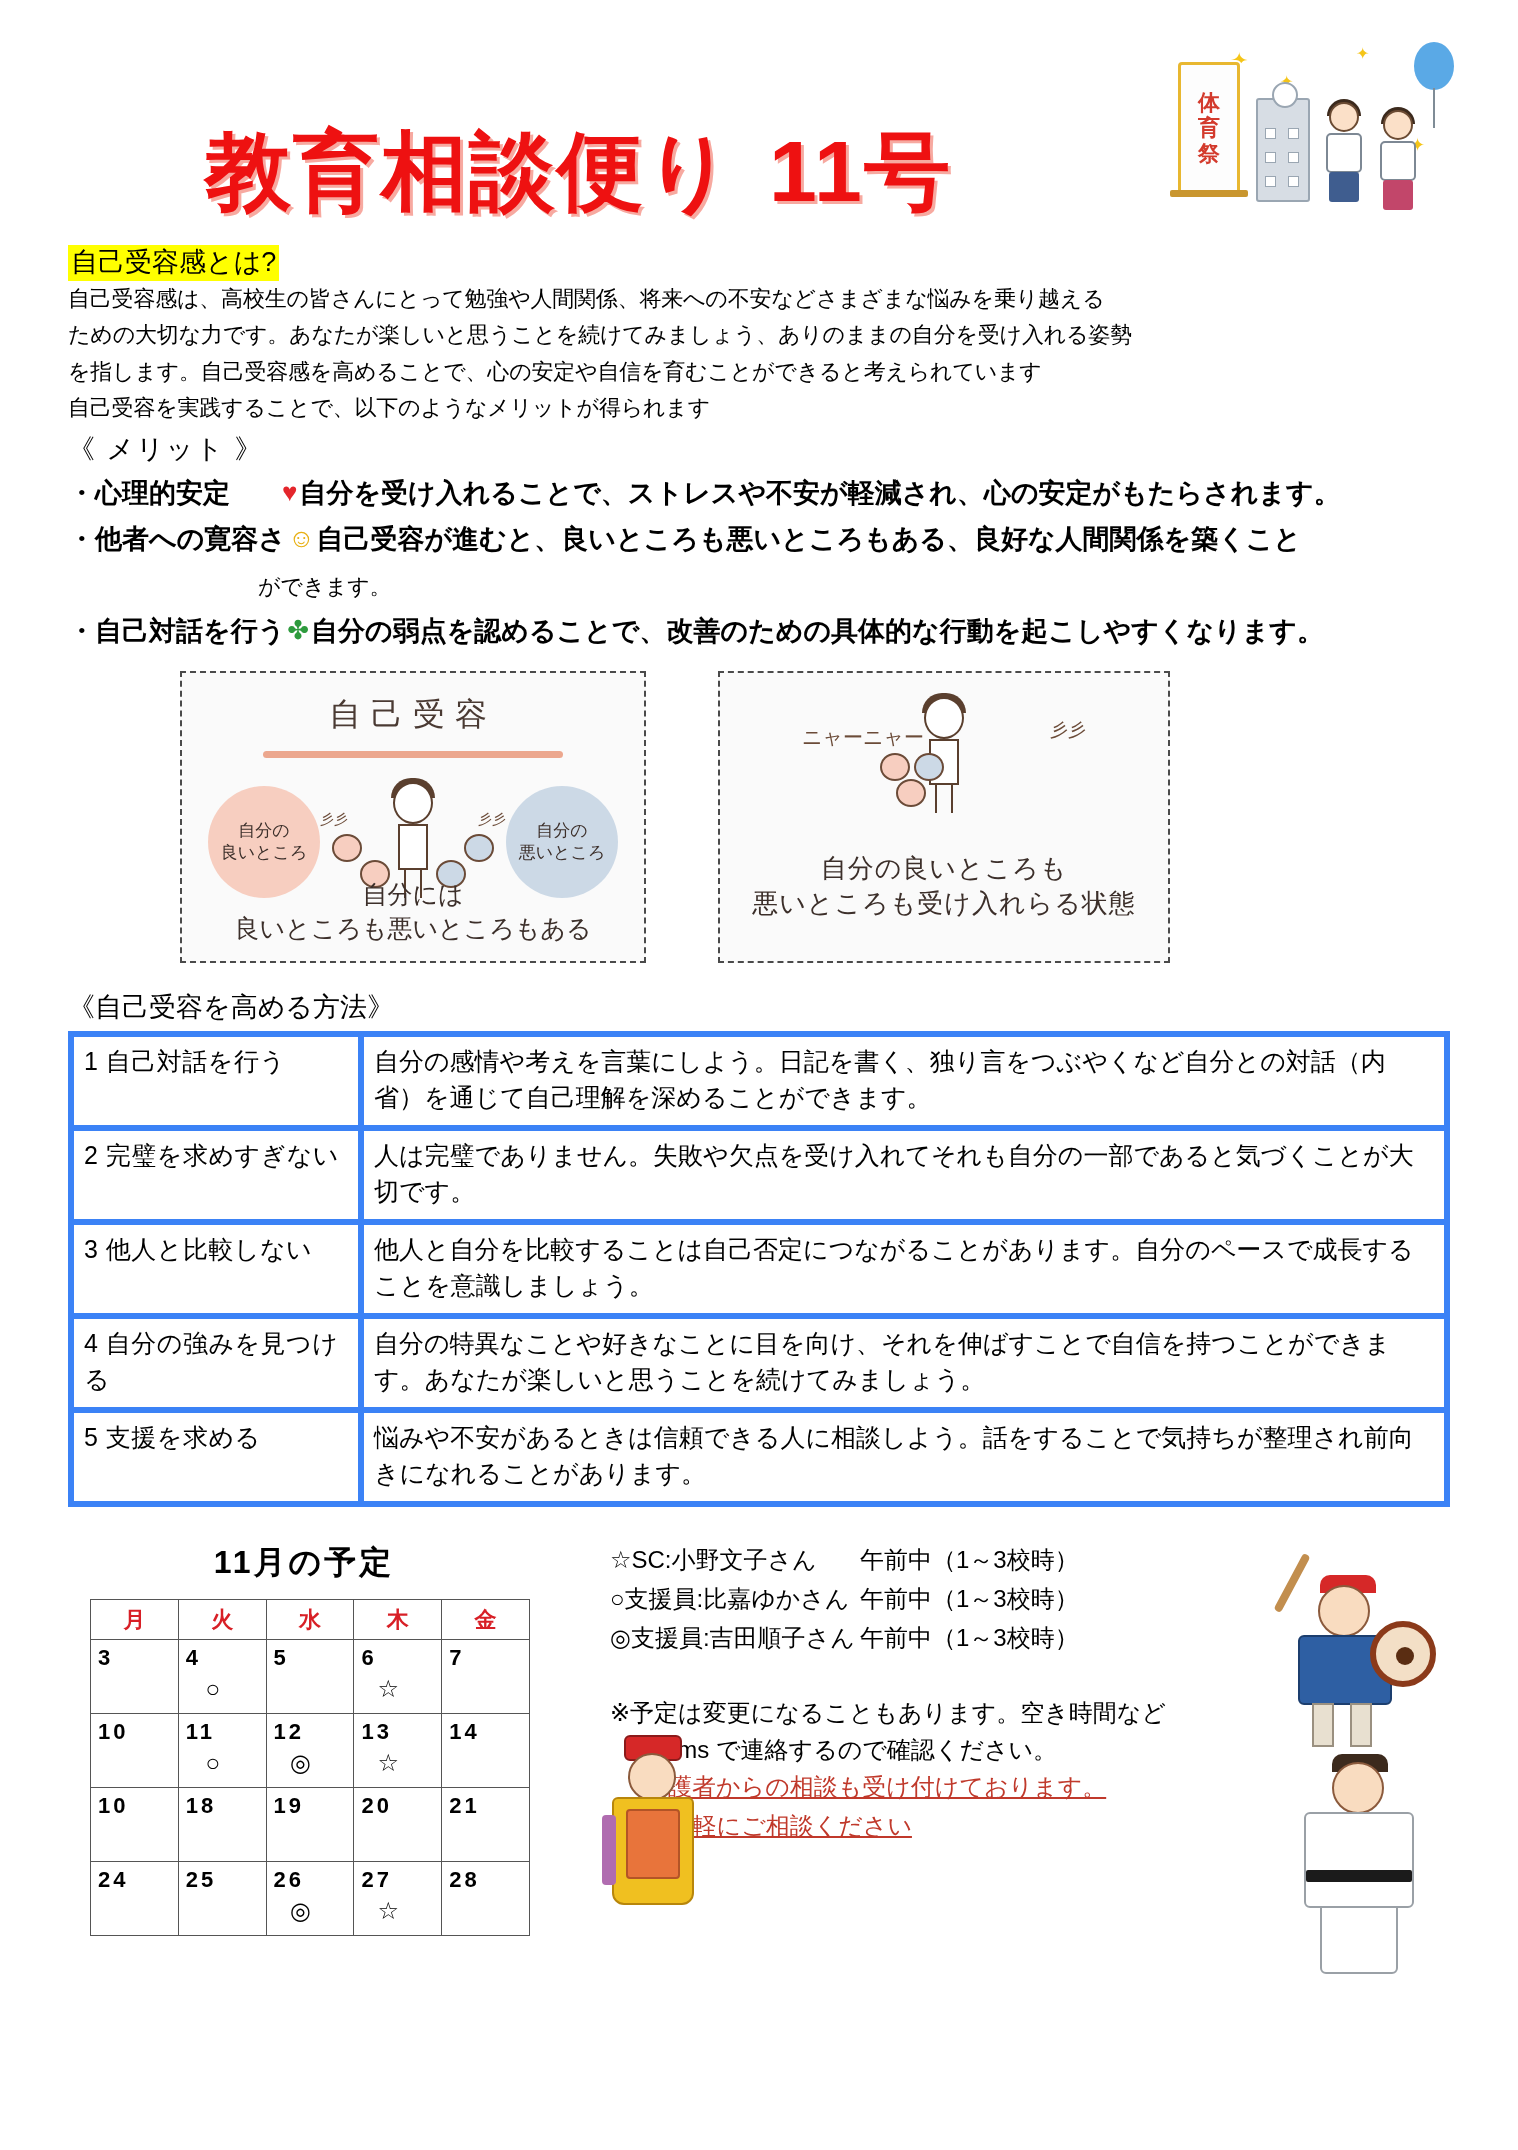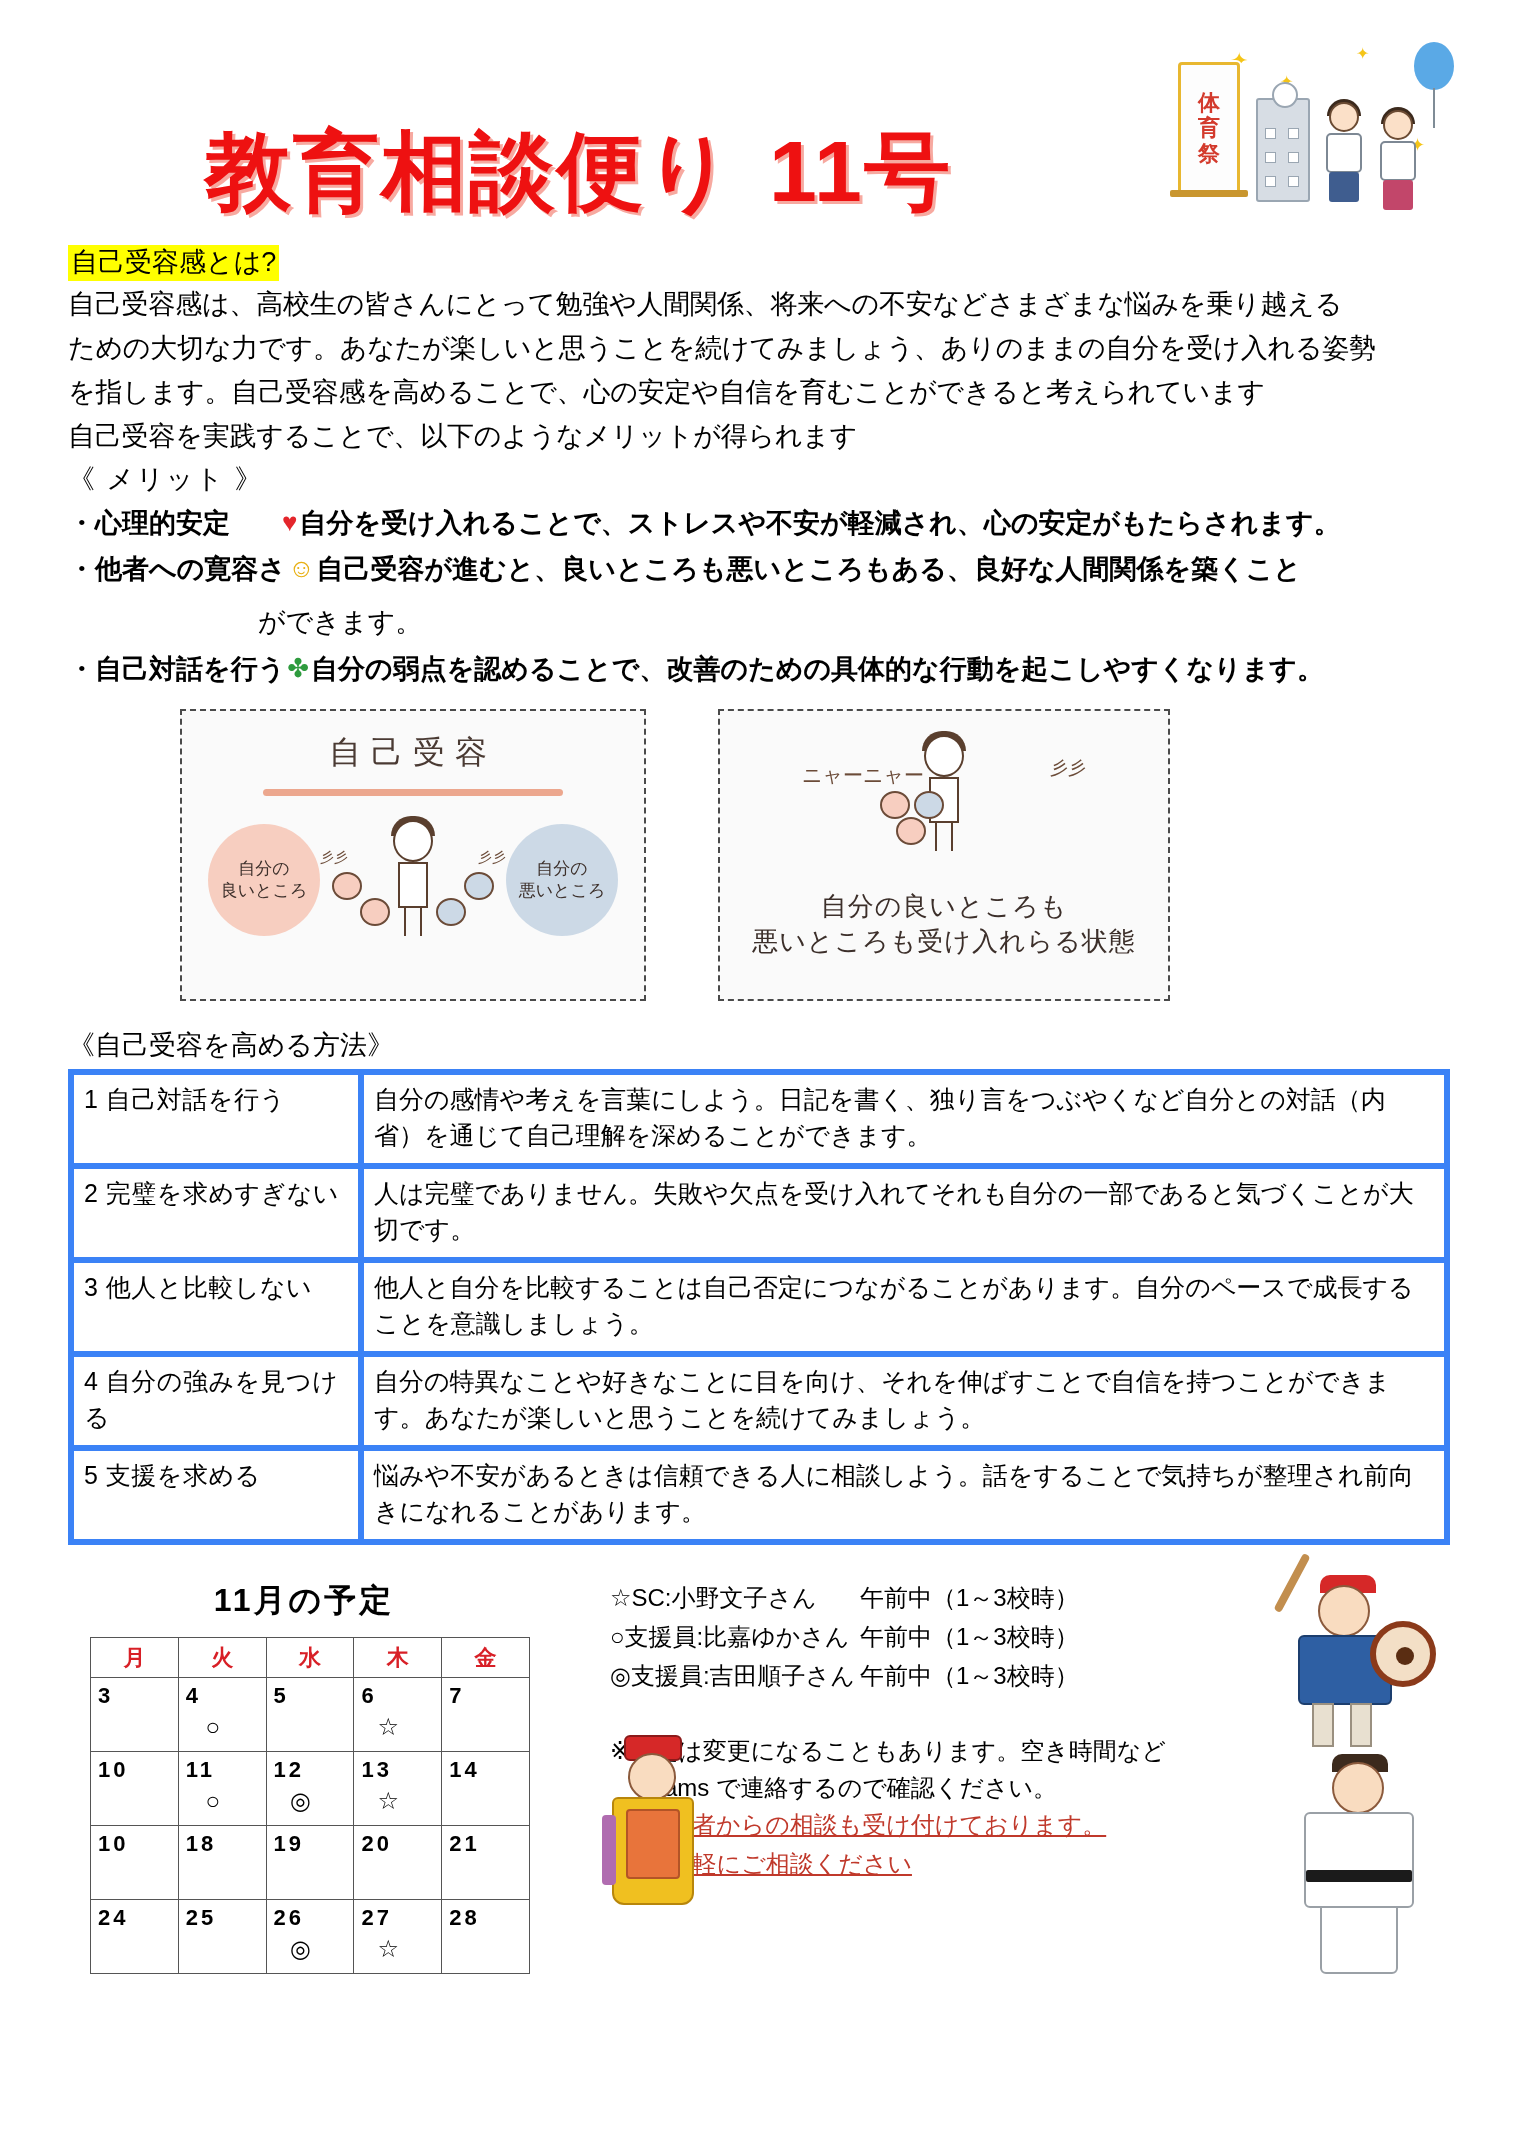--- a/index.html
+++ b/index.html
@@ -117,25 +117,25 @@
 
   .hl {
     display: inline-block;
     background: #ffff00;
     font-size: 27px;
     font-weight: 500;
     padding: 1px 3px;
     line-height: 1.25;
   }
   .para {
-    font-size: 27px;
+    font-size: 22px;
     line-height: 1.52;
     letter-spacing: -0.2px;
     margin: 3px 0 0 0;
-    font-family: Liberation Serif, serif;
+    font-family: Liberation Mono, monospace;
   }
   .merit-head {
     font-size: 27px; margin-top: 4px; letter-spacing: 2px;
   }
   .bullet {
     font-size: 27px;
     line-height: 1.5;
     margin-top: 6px;
     display: flex;
     align-items: flex-start;
@@ -437,20 +437,24 @@
             <div class="p-body"></div>
             <div class="p-leg" style="left:28px;"></div>
             <div class="p-leg" style="left:44px;"></div>
           </div>
           <div class="cat pink" style="left:140px; top:56px;"></div>
           <div class="cat pink" style="left:168px; top:82px;"></div>
           <div class="cat blue" style="right:140px; top:56px;"></div>
           <div class="cat blue" style="right:168px; top:82px;"></div>
           <div class="lines" style="left:128px; top:34px;">彡彡</div>
           <div class="lines" style="right:128px; top:34px;">彡彡</div>
+        </div>
+        <div class="card-caption">
+          <div>自分には</div>
+          <div>良いところも悪いところもある</div>
         </div>
       </div>
 
       <div class="card right">
         <div class="r-scene">
           <div class="lines" style="left:72px; top:40px; font-size:20px;">ニャーニャー</div>
           <div class="lines" style="right:72px; top:34px; font-size:18px;">彡彡</div>
           <div class="person" style="top:6px;">
             <div class="p-hair"></div>
             <div class="p-head"></div>

